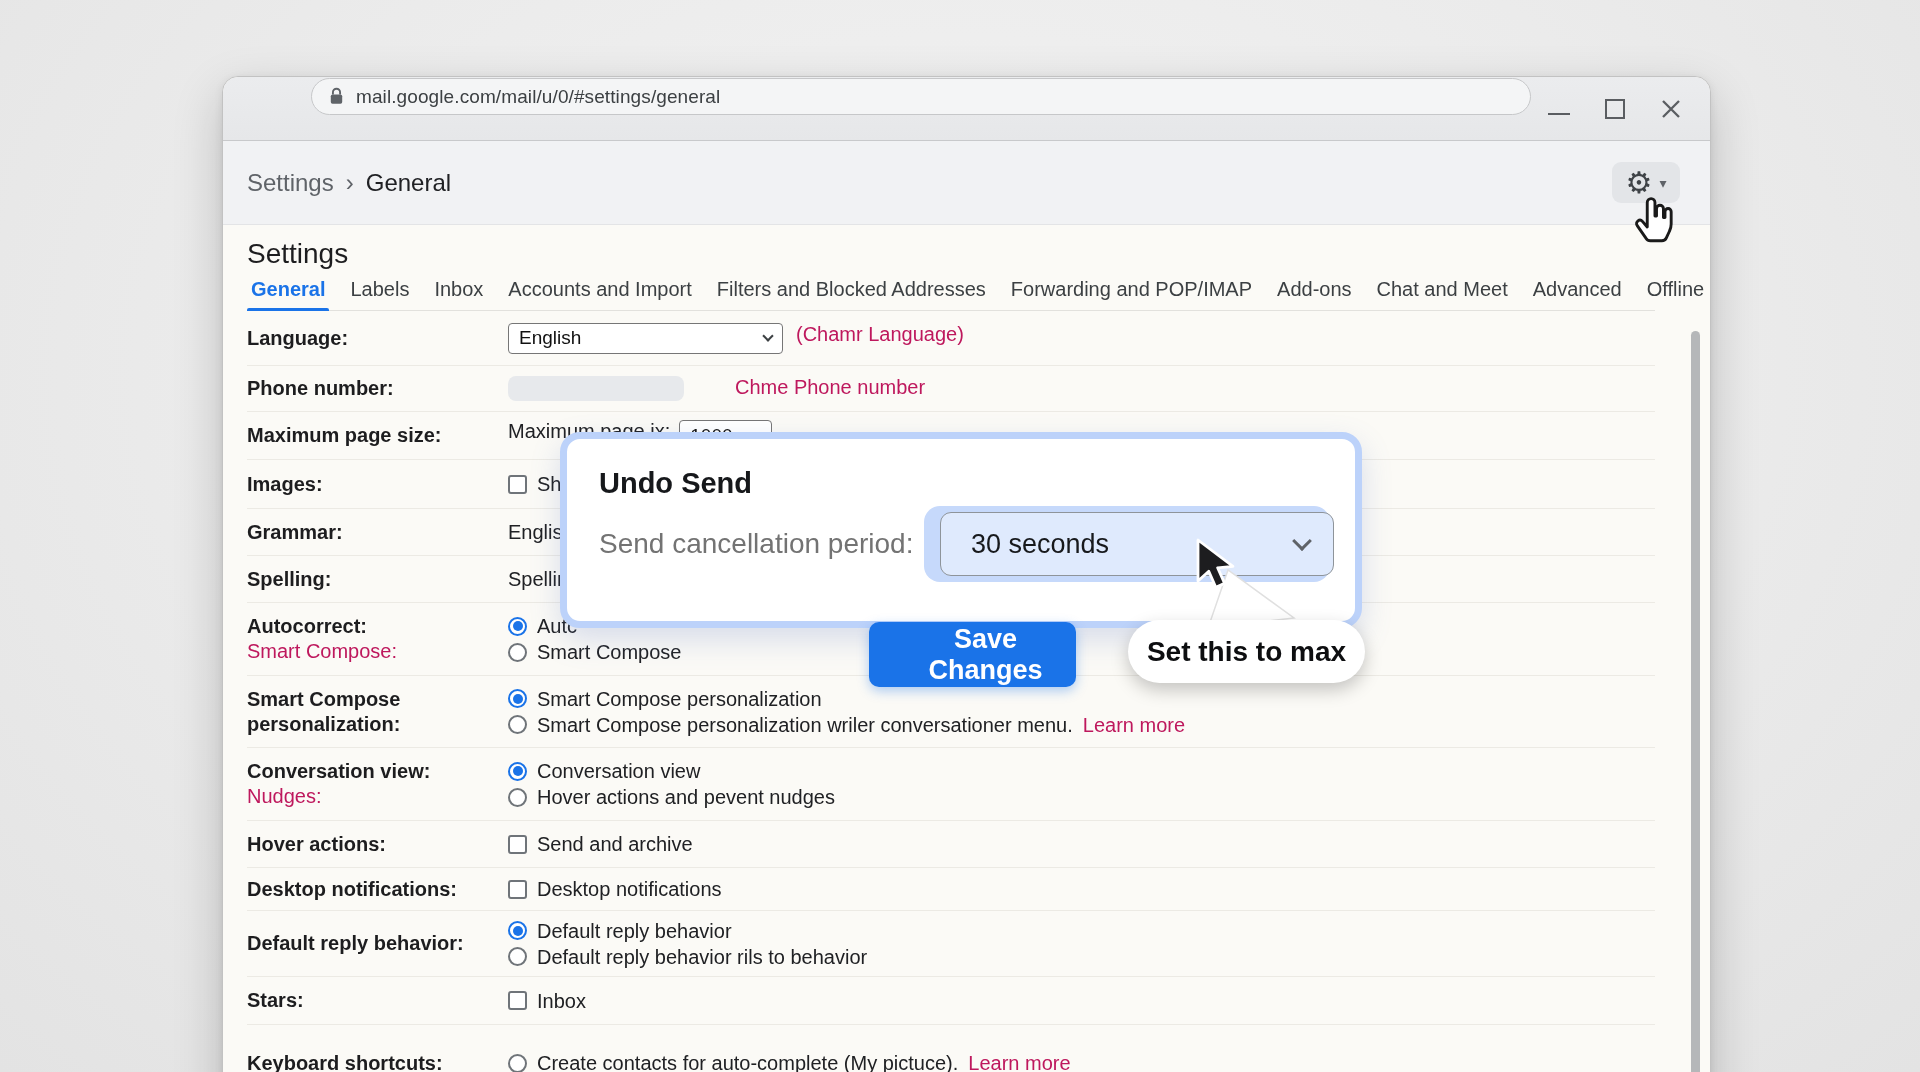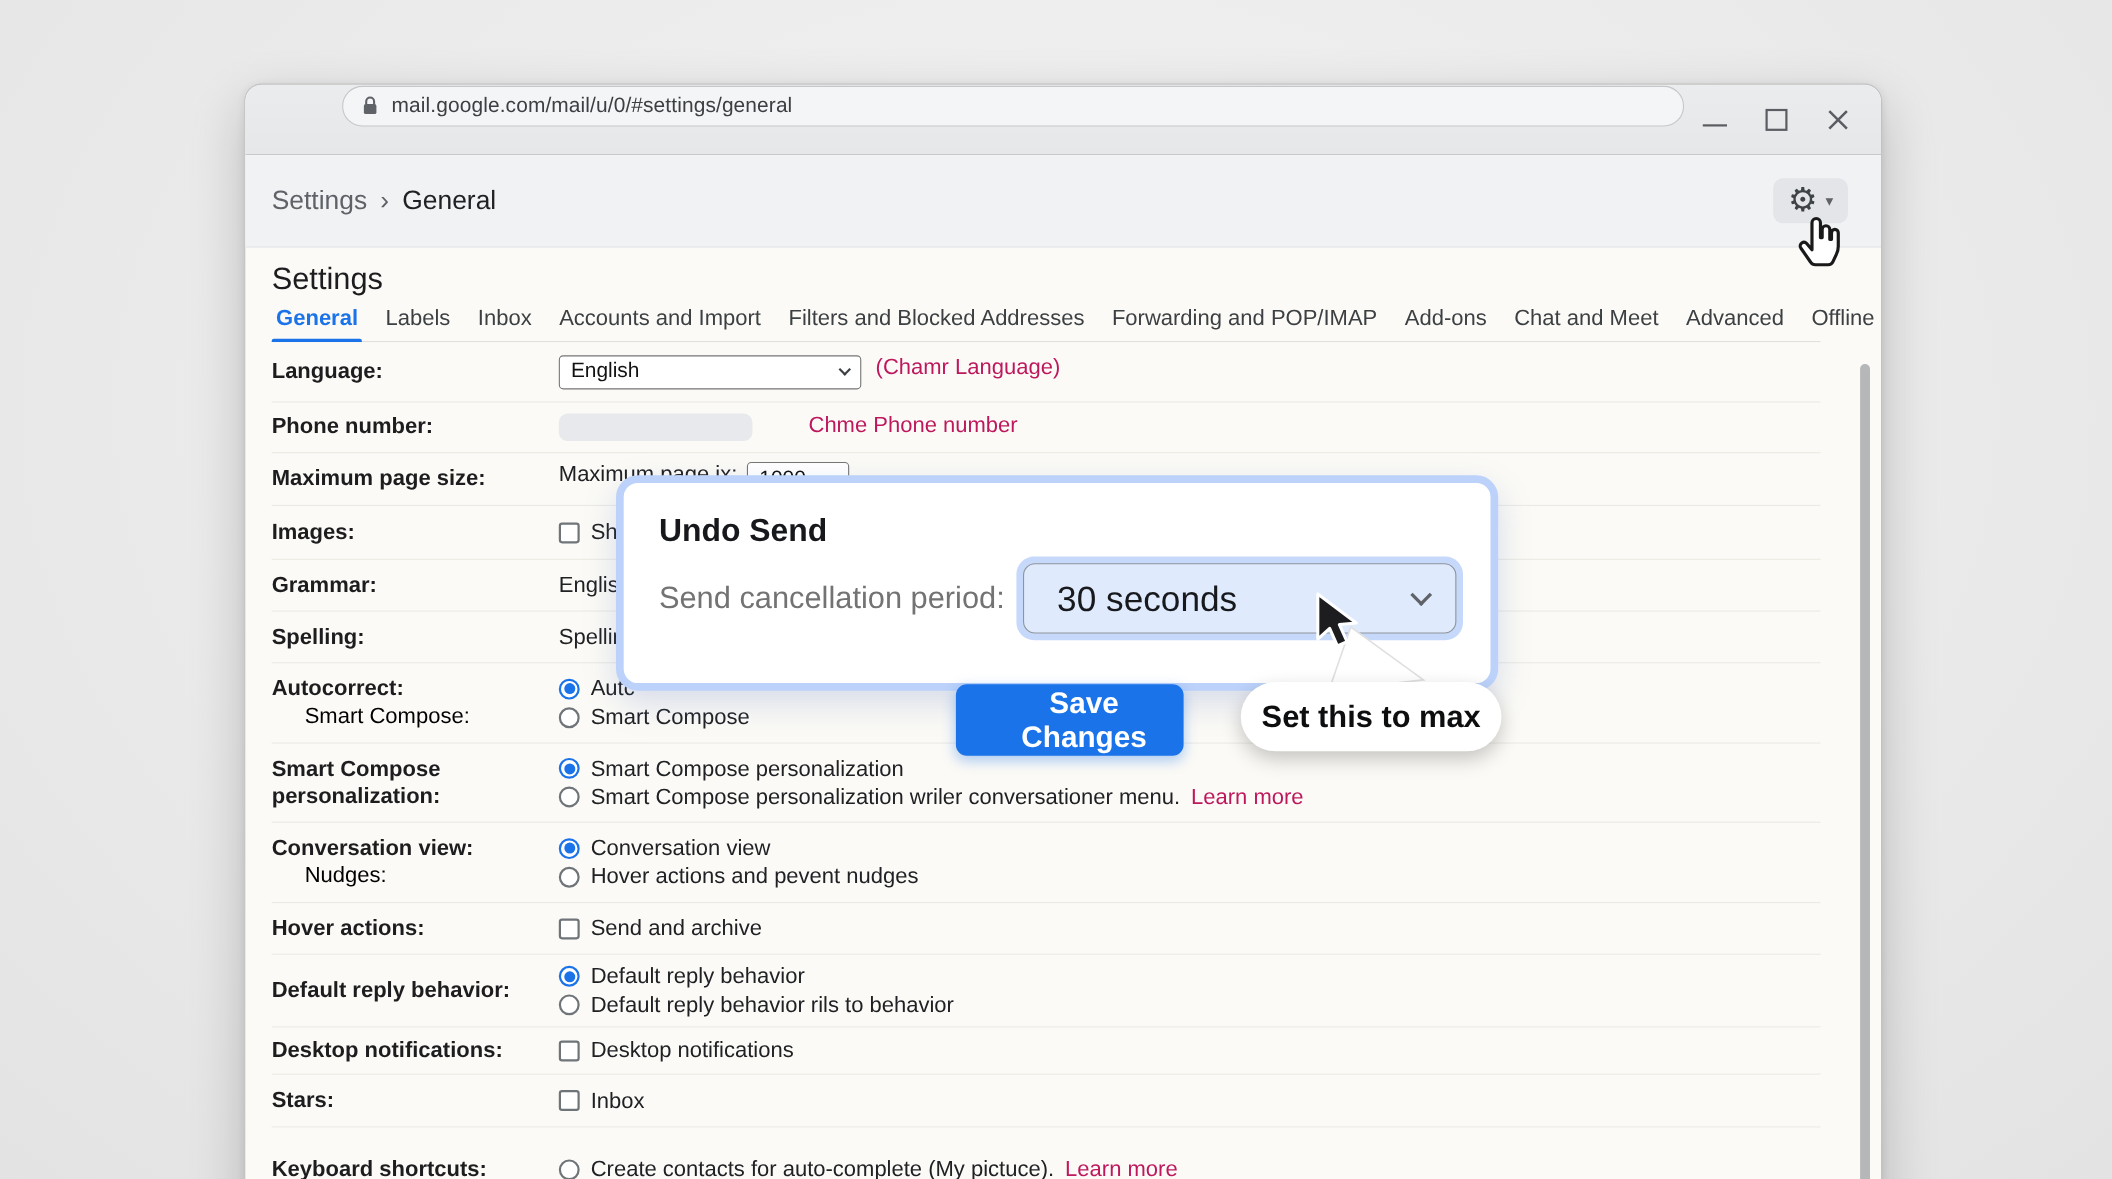--- a/index.html
+++ b/index.html
@@ -39,21 +39,21 @@
     padding:5px 0 9px 4px;font-size:20px;color:#3c4043;}
   .tab{position:relative;white-space:nowrap;cursor:pointer;}
   .tab.active{color:#1a73e8;font-weight:700;}
   .tab.active::after{content:"";position:absolute;left:-4px;right:-4px;bottom:-10px;height:3px;background:#1a73e8;border-radius:2px 2px 0 0;}
 
   
   .rows{margin:0 55px 0 24px;}
   .row{display:flex;align-items:center;border-bottom:1px solid #eceae4;}
   .row:last-child{border-bottom:none;}
   .lbl{width:261px;flex:none;font-weight:700;font-size:20px;color:#1d1d1f;line-height:25px;align-self:center;}
-  .lbl .sub{font-weight:400;color:#000000;display:block;margin-left:30px;}
+  .lbl .sub{font-weight:400;color:#be185d;display:block;}
   .ctrl{display:flex;flex-direction:column;gap:2px;justify-content:center;}
   .opt{display:flex;align-items:center;gap:10px;font-size:20px;color:#202124;line-height:24px;}
   .link{color:#be185d;font-size:20px;cursor:pointer;white-space:nowrap;}
   .radio{width:19px;height:19px;border-radius:50%;border:2px solid #6f7479;background:#fff;flex:none;}
   .radio.sel{border-color:#1a73e8;position:relative;}
   .radio.sel::after{content:"";position:absolute;inset:2.5px;background:#1a73e8;border-radius:50%;}
   .cb{width:19px;height:19px;border:2px solid #6f7479;border-radius:3px;background:#fff;flex:none;}
   .select{height:31px;background:#fff;border:1.5px solid #767676;border-radius:4px;
     display:flex;align-items:center;justify-content:space-between;padding:0 10px 0 10px;font-size:19px;color:#111;cursor:pointer;}
   .sel-lang{width:275px;}
@@ -67,21 +67,21 @@
   .sb{position:absolute;right:9px;top:64px;bottom:0;width:11px;}
   .sb .thumb{position:absolute;left:1px;top:190px;width:9px;height:745px;background:#b5b7b9;border-radius:5px;}
 
   
   .popup{position:absolute;left:560px;top:432px;width:802px;height:196px;background:#fff;
     border:7px solid #bcd2fa;border-radius:20px;box-shadow:0 12px 30px rgba(90,120,190,.22);z-index:20;}
   .popup-title{position:absolute;left:32px;top:28px;font-size:29px;font-weight:700;color:#16181b;}
   .popup-label{position:absolute;left:32px;top:89px;font-size:28px;color:#737373;}
   .dd-ring{position:absolute;left:357px;top:67px;width:406px;height:76px;background:#c6d9fb;border-radius:16px;padding:6px;}
   .dd{width:100%;height:100%;background:#dfeafd;border:1.5px solid #8e949a;border-radius:11px;
-    display:flex;align-items:center;justify-content:space-between;padding:0 24px 0 30px;font-size:32px;color:#17191c;cursor:pointer;}
+    display:flex;align-items:center;justify-content:space-between;padding:0 24px 0 30px;font-size:27px;color:#17191c;cursor:pointer;margin-left:10px;}
   .dd .chev-big{width:14px;height:14px;border-right:3px solid #5f6368;border-bottom:3px solid #5f6368;transform:rotate(45deg);margin-top:-6px;}
   .savebtn{position:absolute;left:869px;top:622px;width:207px;height:65px;background:#1a73e8;border:none;
     border-radius:10px;color:#fff;font-size:27px;font-weight:700;font-family:inherit;
     box-shadow:0 4px 12px rgba(26,115,232,.35);z-index:22;cursor:pointer;padding-left:32px;}
   .tooltip-tail{position:absolute;left:1198px;top:568px;z-index:23;}
   .tooltip{position:absolute;left:1128px;top:620px;width:237px;height:63px;background:#fff;border-radius:32px;
     display:flex;align-items:center;justify-content:center;font-size:28px;font-weight:700;color:#0d0e10;
     box-shadow:0 7px 18px rgba(0,0,0,.22);z-index:24;}
   .cursor-arrow{position:absolute;left:1190px;top:538px;z-index:30;}
   .cursor-hand{position:absolute;left:1627px;top:193px;z-index:30;}
@@ -248,40 +248,40 @@
       <div class="row" style="height:47px">
         <span class="lbl">Hover actions:</span>
         <div class="ctrl">
           <div class="opt">
             <span class="cb"></span>
             <span>Send and archive</span>
           </div>
         </div>
       </div>
 
+      <div class="row" style="height:43px">
+        <span class="lbl">Desktop notifications:</span>
+        <div class="ctrl">
+          <div class="opt">
+            <span class="cb"></span>
+            <span>Desktop notifications</span>
+          </div>
+        </div>
+      </div>
+
       <div class="row" style="height:66px">
         <span class="lbl">Default reply behavior:</span>
         <div class="ctrl">
           <div class="opt">
             <span class="radio sel"></span>
             <span>Default reply behavior</span>
           </div>
           <div class="opt">
             <span class="radio"></span>
             <span>Default reply behavior rils to behavior</span>
-          </div>
-        </div>
-      </div>
-
-      <div class="row" style="height:43px">
-        <span class="lbl">Desktop notifications:</span>
-        <div class="ctrl">
-          <div class="opt">
-            <span class="cb"></span>
-            <span>Desktop notifications</span>
           </div>
         </div>
       </div>
 
       <div class="row" style="height:48px">
         <span class="lbl">Stars:</span>
         <div class="ctrl">
           <div class="opt">
             <span class="cb"></span>
             <span>Inbox</span>

